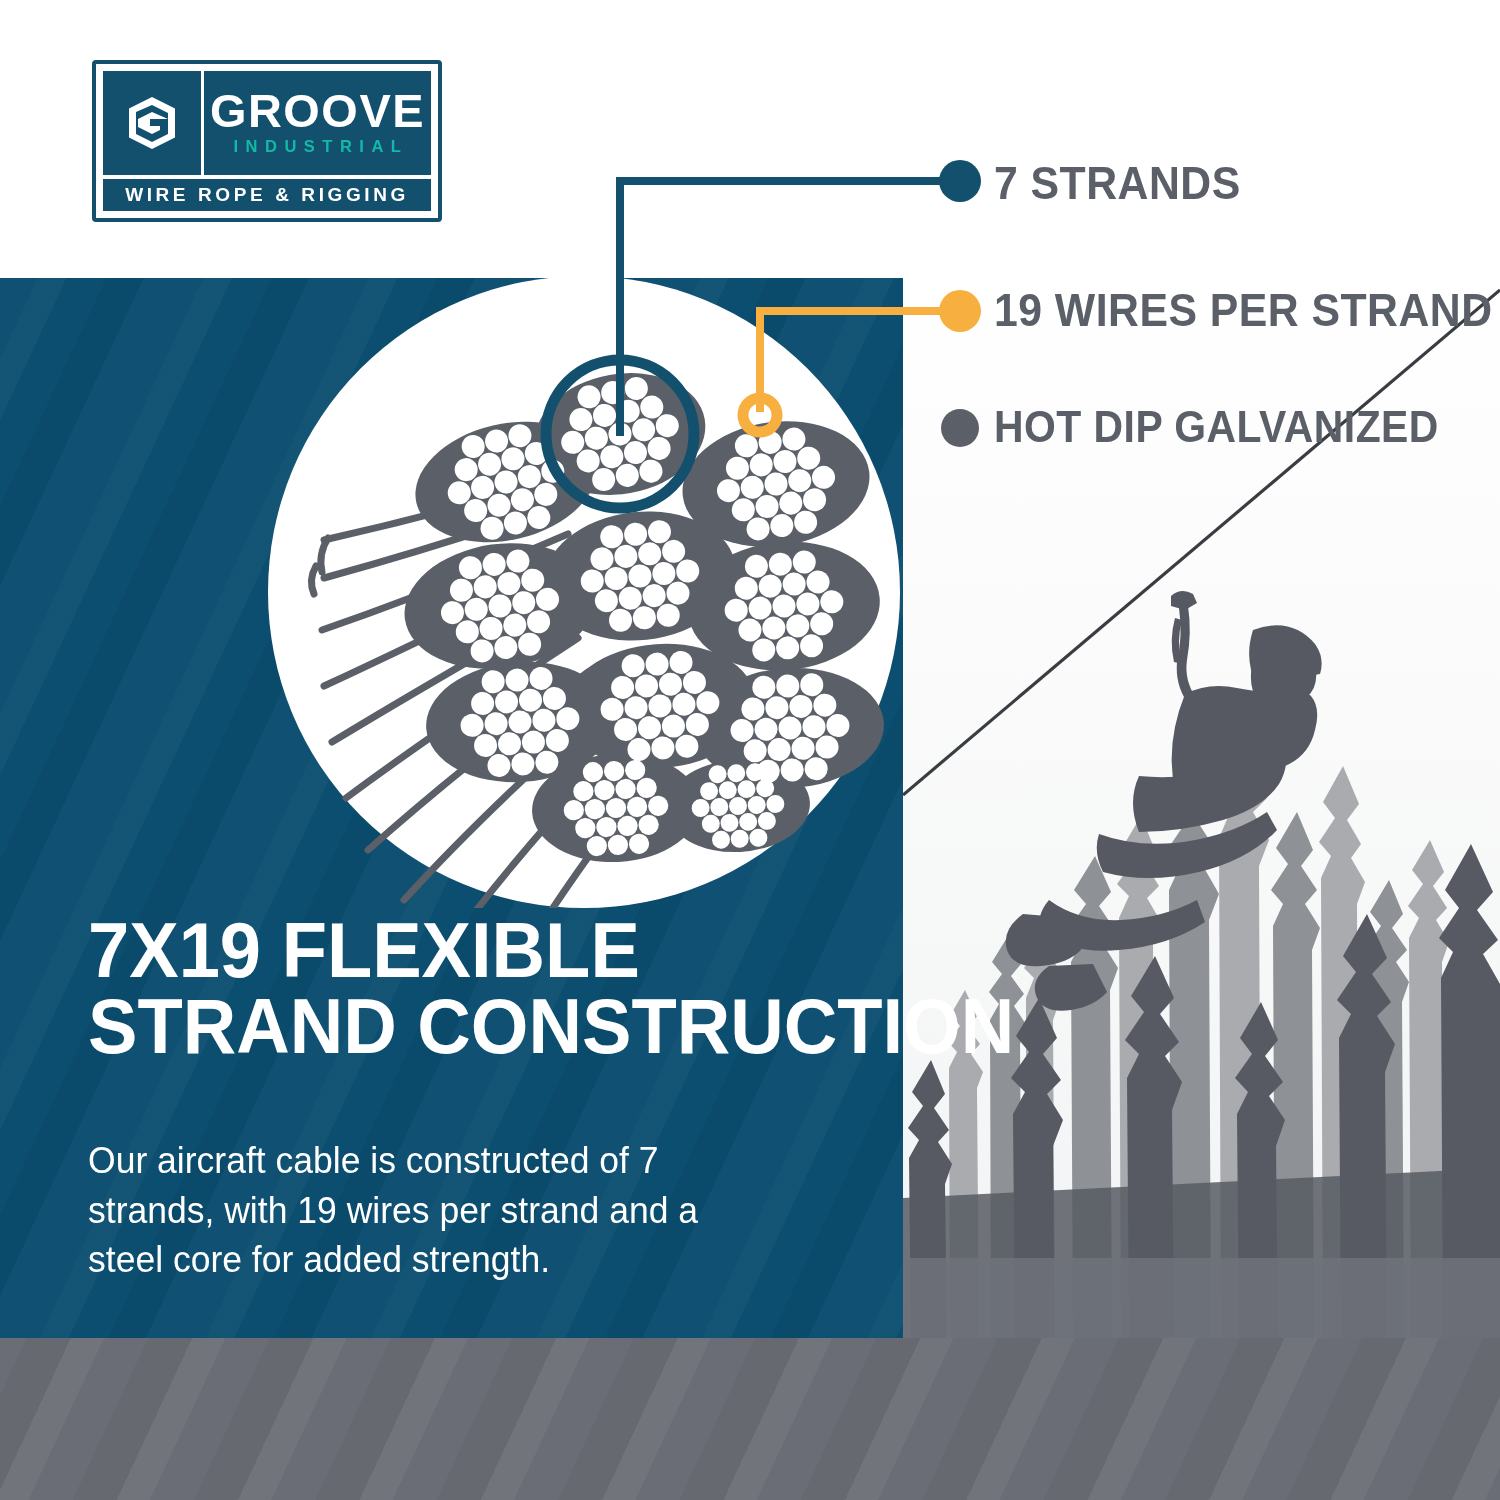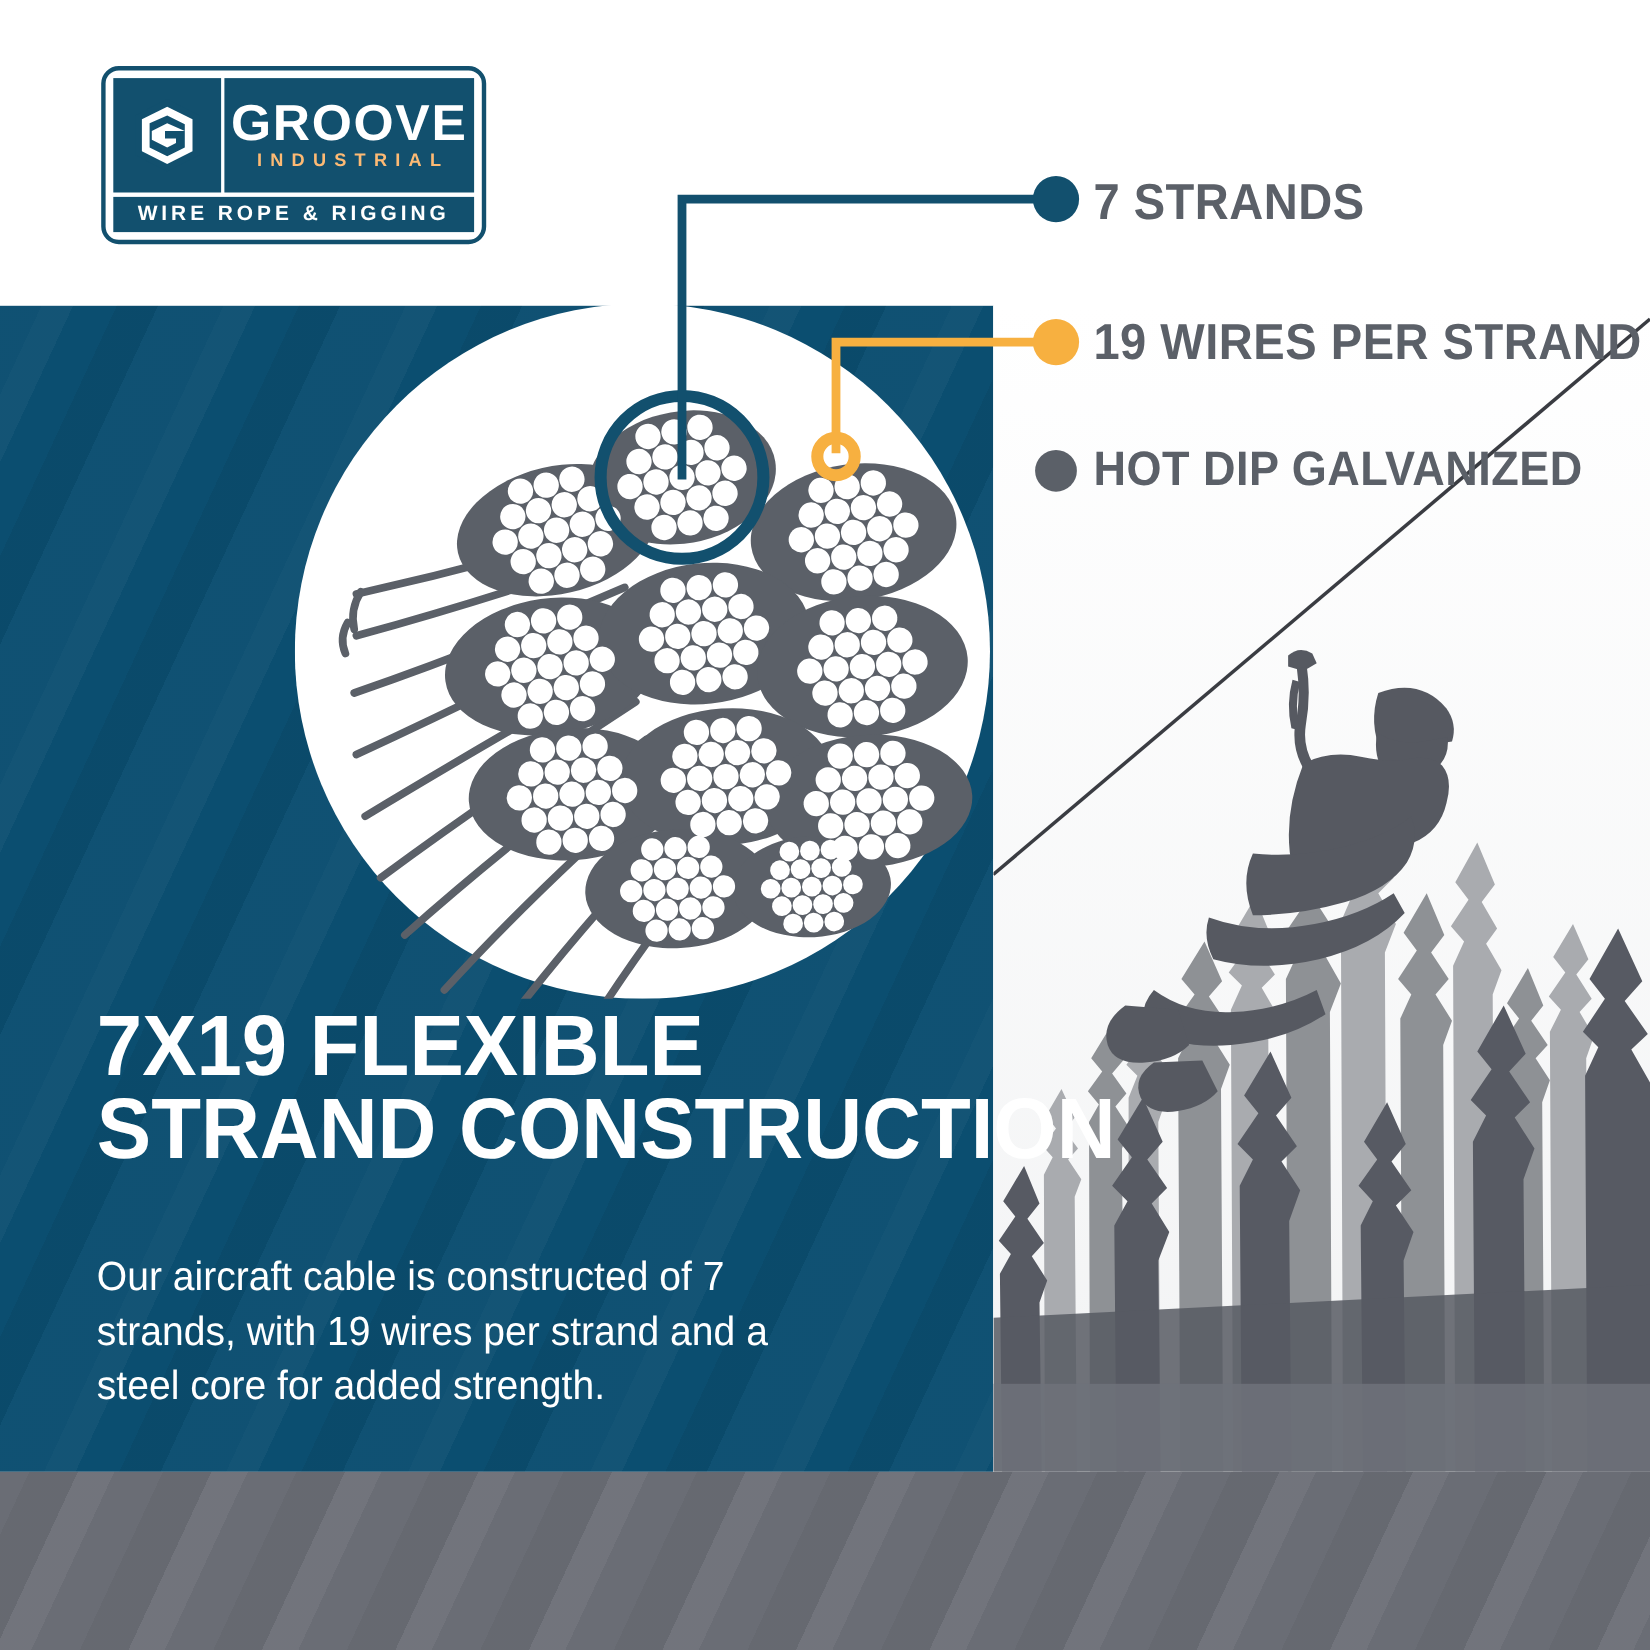--- a/index.html
+++ b/index.html
@@ -2,31 +2,31 @@
 <html><head>
 <meta charset="utf-8">
 <title>7x19 Flexible Strand Construction</title>
 <style>
   html,body{margin:0;padding:0;background:#fff;}
   body{width:1500px;height:1500px;overflow:hidden;font-family:"Liberation Sans",sans-serif;}
   .stage{position:relative;width:1500px;height:1500px;background:#ffffff;overflow:hidden;}
 
   
   .logo{position:absolute;left:92px;top:60px;width:350px;height:162px;
-        border:4px solid #12506E;border-radius:16px;background:#ffffff;
+        border:4px solid #12506E;border-radius:4px;background:#ffffff;
         box-sizing:border-box;padding:7px;}
   .logo-inner{width:100%;height:100%;display:flex;flex-direction:column;}
   .logo-top{display:flex;height:104px;}
   .logo-mark{width:98px;background:#12506E;display:flex;align-items:center;justify-content:center;}
   .logo-mark svg{display:block;}
   .logo-word{flex:1;background:#12506E;margin-left:3px;display:flex;flex-direction:column;
              align-items:center;justify-content:center;padding:0 6px;}
   .logo-word .g1{color:#fff;font-family:"Liberation Sans Narrow","Liberation Sans",sans-serif;
       font-weight:bold;font-size:46px;letter-spacing:1.5px;line-height:0.95;transform:scaleX(1.02);}
-  .logo-word .g2{color:#fdba74;font-family:"Liberation Sans",sans-serif;font-weight:bold;
+  .logo-word .g2{color:#14b8a6;font-family:"Liberation Sans",sans-serif;font-weight:bold;
       font-size:16.5px;letter-spacing:7.5px;margin-top:4px;padding-left:7px;}
   .logo-bottom{flex:1;background:#12506E;margin-top:4px;display:flex;align-items:center;justify-content:center;}
   .logo-bottom span{color:#fff;font-weight:bold;font-size:19px;letter-spacing:3.6px;}
 
   
   .blue-panel{position:absolute;left:0;top:278px;width:903px;height:1060px;
               background:#0B4E70;overflow:hidden;}
   .blue-panel .stripes{position:absolute;inset:-200px;
       background:repeating-linear-gradient(115deg,
         rgba(255,255,255,0.035) 0px, rgba(255,255,255,0.035) 26px,

